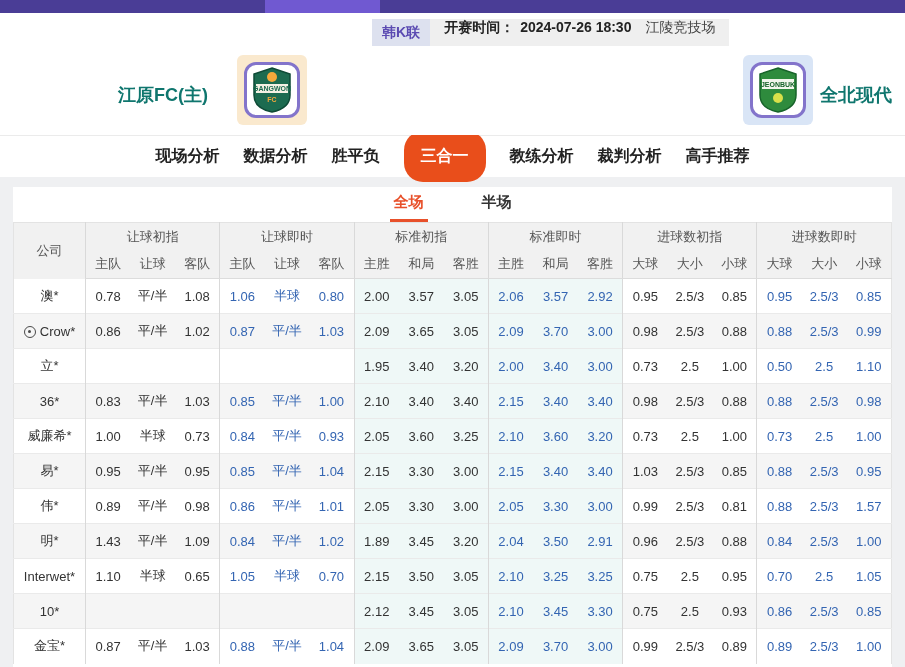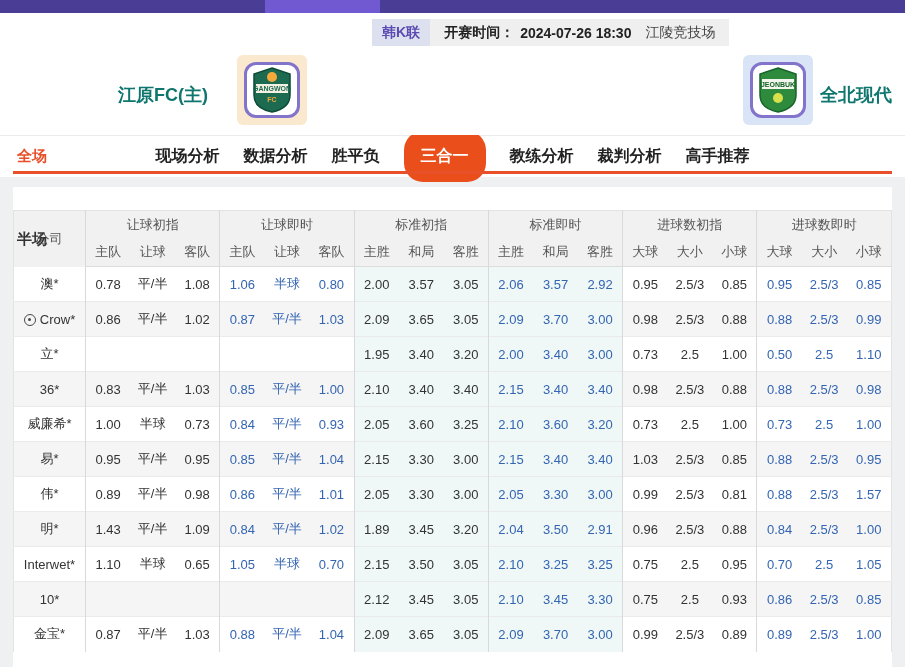--- a/index.html
+++ b/index.html
@@ -7,21 +7,21 @@
   body { font-family: "Liberation Sans", "DejaVu Sans", sans-serif; background: #ffffff; color: #333; }
 
   
   .topbar { height: 13px; background: #4A3D96; position: relative; }
   .topbar-thumb { position: absolute; top: 0; left: 265px; width: 115px; height: 13px; background: #7059D1; }
 
   
   .match-header { position: relative; height: 122px; background: #fff; }
   .match-pill { position: absolute; left: 364px; top: 6px; height: 27px; display: flex; align-items: stretch; font-size: 14px; white-space: nowrap; margin-left: 8px; }
   .league-badge { background: #DDE1EF; color: #5B4BB2; display: flex; align-items: center; padding: 0 10px; font-weight: bold; }
-  .pill-body { background: #EFEFEF; display: flex; align-items: center; padding: 0 14px; gap: 6px; }
+  .pill-body { background: #EFEFEF; display: flex; padding: 0 14px; gap: 6px; }
   .pill-body .kick { font-weight: bold; color: #222; }
   .pill-body .venue { color: #444; margin-left: 8px; }
 
   .team-name { position: absolute; font-size: 18px; font-weight: bold; color: #0f766e; white-space: nowrap; }
   .home-name { left: 118px; top: 70px; }
   .away-name { left: 820px; top: 70px; }
 
   .logo-box { position: absolute; top: 42px; width: 70px; height: 70px; border-radius: 6px; display: flex; align-items: center; justify-content: center; }
   .home-box { left: 237px; background: #FAE9CE; }
   .away-box { left: 743px; background: #D9E5F6; }
@@ -31,21 +31,21 @@
   .countdown .num { background: #EAEAEA; border-radius: 4px; padding: 2px 9px; color: #1D56C5; font-size: 20px; font-weight: bold; }
 
   
   .nav-bar { height: 42px; border-top: 1px solid #EBEBEB; display: flex; align-items: center; justify-content: center; gap: 24px; background: #fff; }
   .nav-item { font-size: 16px; font-weight: bold; color: #222; cursor: pointer; white-space: nowrap; }
   .nav-item.active { background: #E94E1B; color: #fff; padding: 15px 17px; border-radius: 19px; }
 
   
   .content { height: 490px; background: #EFF0F2; padding: 10px 13px 0 13px; }
   .card { background: #fff; height: 480px; }
-  .tabs { height: 23px; display: flex; justify-content: center; gap: 50px; flex-direction: column; }
+  .tabs { height: 35px; display: flex; justify-content: center; gap: 50px; }
   .tab { font-size: 15px; font-weight: bold; color: #333; padding: 6px 4px 5px 4px; border-bottom: 3px solid transparent; cursor: pointer; }
   .tab.active { color: #E8502A; border-bottom-color: #E8502A; }
 
   
   table { width: 100%; border-collapse: collapse; table-layout: fixed; font-size: 13px; }
   thead th { background: #F1F1F1; color: #555; font-weight: normal; height: 28px; }
   thead tr.sub th { border-bottom: 1px solid #DCDCDC; }
   th.gs, td.gs { border-left: 1px solid #D9D9D9; }
   table { border-left: 1px solid #E3E3E3; border-right: 1px solid #E3E3E3; border-top: 1px solid #E3E3E3; }
   tbody td { height: 35px; text-align: center; color: #333; border-top: 1px solid #EAEAEA; }

